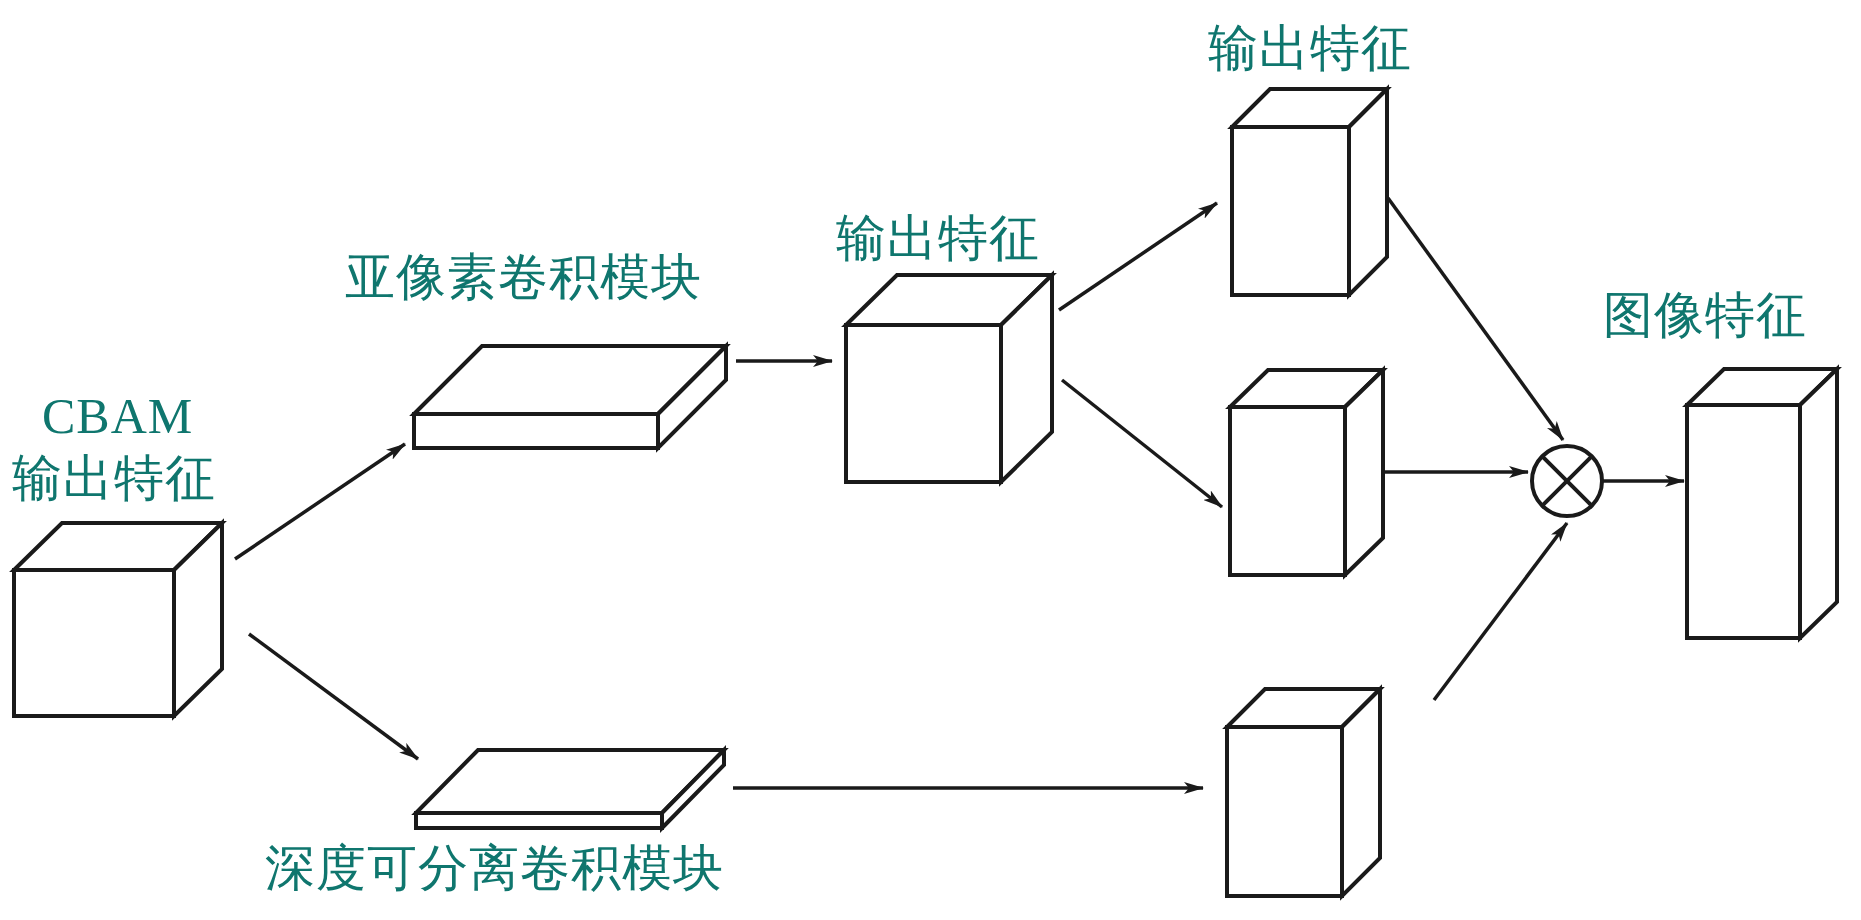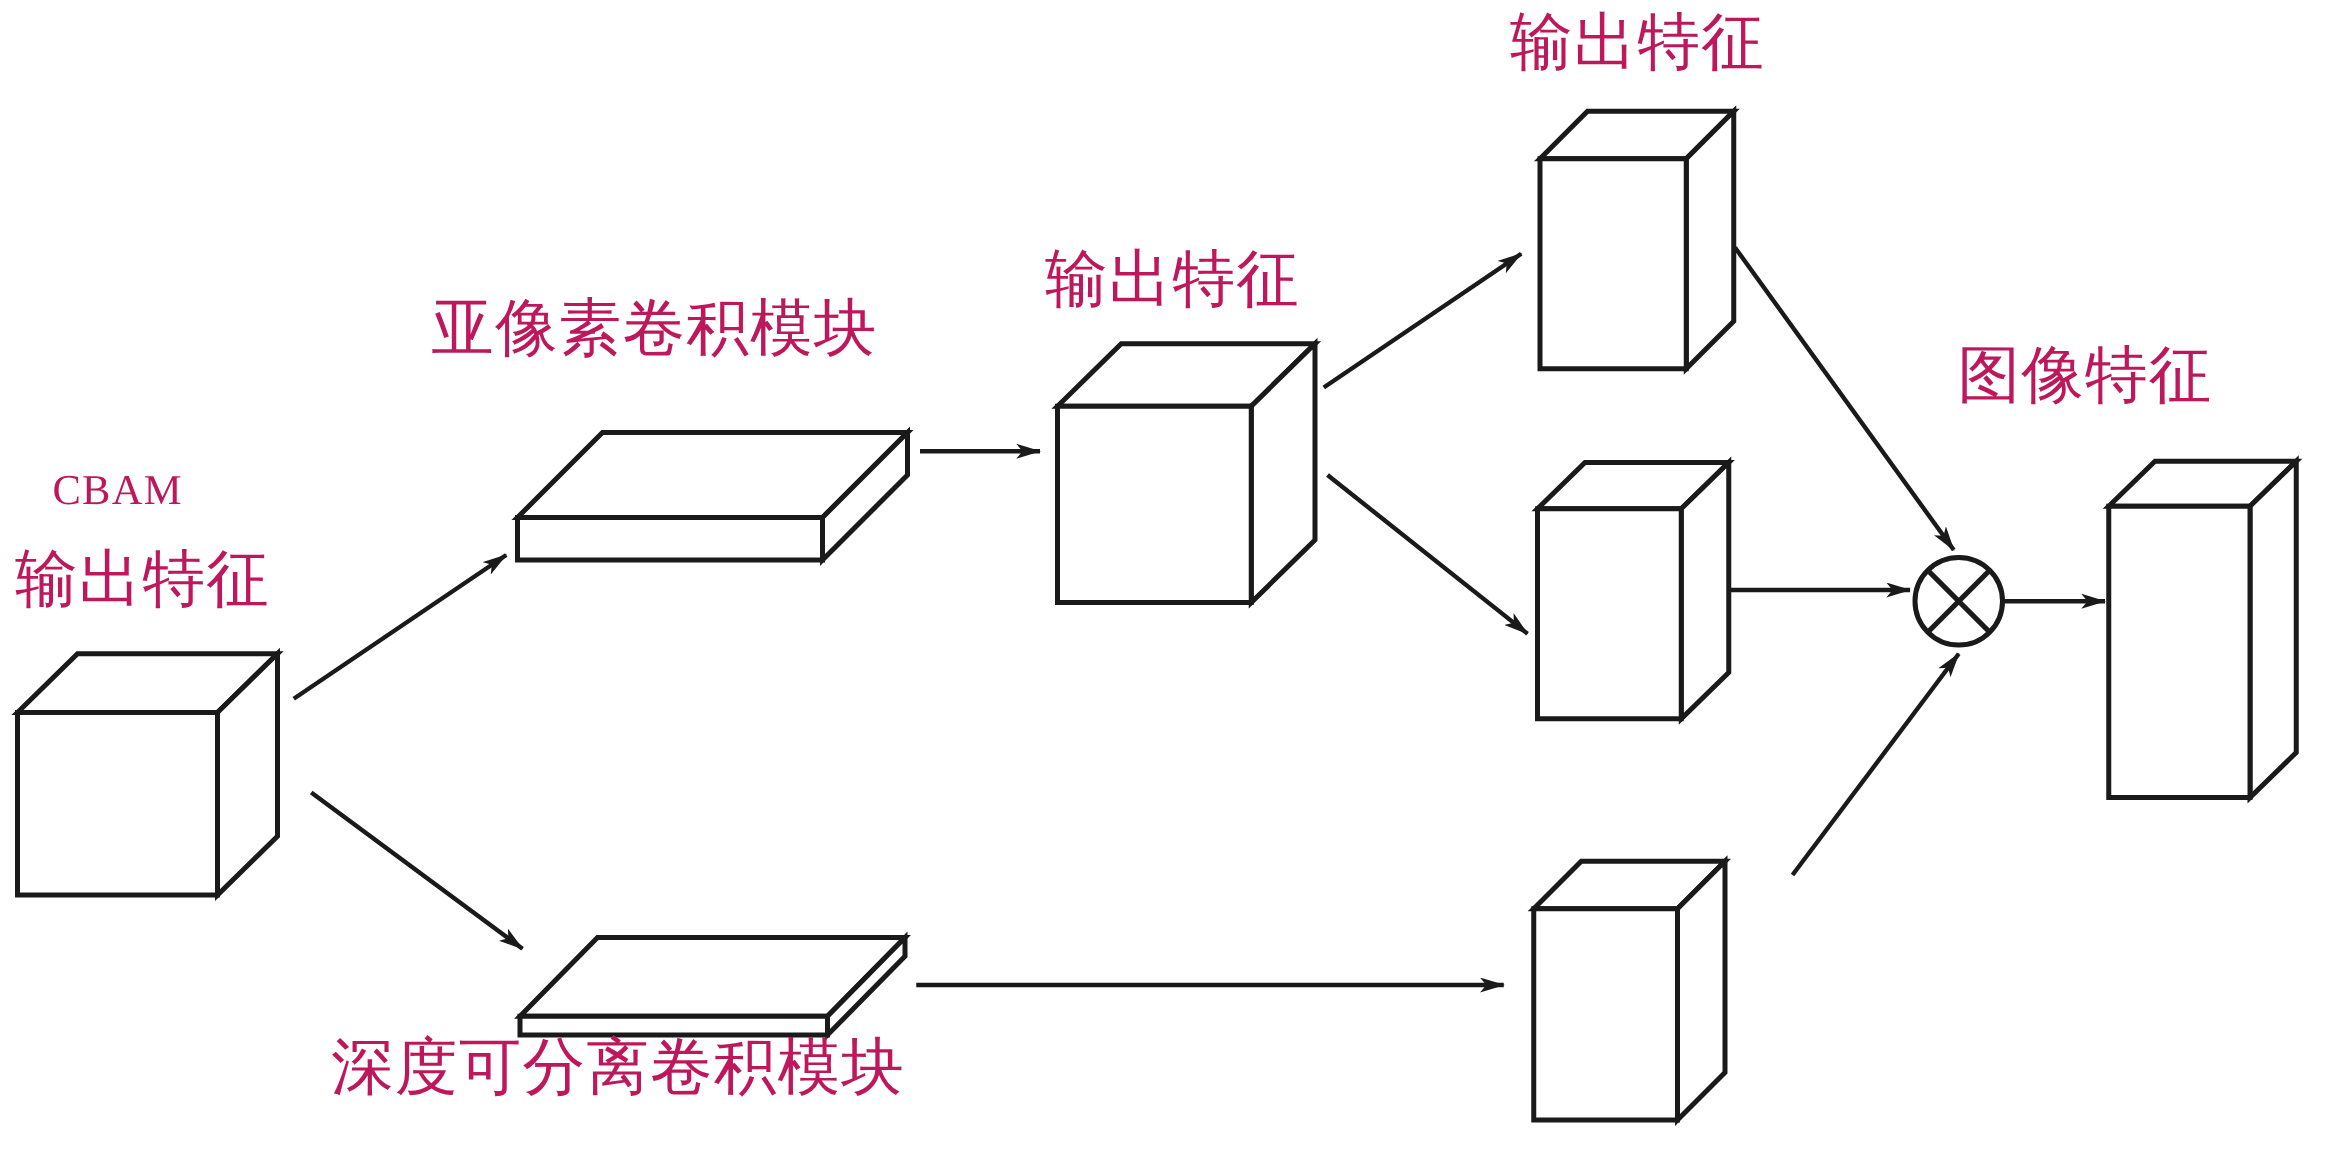--- a/index.html
+++ b/index.html
@@ -1,34 +1,35 @@
 <!DOCTYPE html>
 <html><head>
   <meta charset="utf-8">
   <style>
     html, body { margin: 0; padding: 0; background: #ffffff; }
     body { width: 1861px; height: 920px; overflow: hidden; position: relative; }
     #stage { position: absolute; left: 0; top: 0; width: 1861px; height: 920px; }
     .lbl {
       position: absolute;
       font-family: "DejaVu Serif", "Liberation Serif", serif;
-      color: #be185d;
+      color: #0f766e;
       white-space: nowrap;
       line-height: 1;
       font-size: 50px;
       letter-spacing: 1px;
+      margin-top: 15px;
     }
-    .lbl-latin { font-family: "Liberation Serif", "DejaVu Serif", serif; font-size: 34px; }
+    .lbl-latin { font-family: "Liberation Serif", "DejaVu Serif", serif; font-size: 50px; }
     #lbl-cbam-1 { left: 42px; top: 376px; }
     #lbl-cbam-2 { left: 12px; top: 438px; }
     #lbl-subpixel { left: 345px; top: 237px; }
     #lbl-depthwise { left: 265px; top: 828px; }
     #lbl-mid { left: 836px; top: 198px; }
     #lbl-top { left: 1208px; top: 8px; }
-    #lbl-image { left: 1566px; top: 275px; }
+    #lbl-image { left: 1603px; top: 275px; }
   </style>
 </head>
 <body>
 
 <svg id="stage" width="1861" height="920" viewBox="0 0 1861 920" xmlns="http://www.w3.org/2000/svg">
   <defs>
     <marker id="arrowhead" viewBox="0 0 20 12" refX="19" refY="6" markerWidth="20" markerHeight="12" markerUnits="userSpaceOnUse" orient="auto">
       <path d="M0,0 L20,6 L0,12 L5,6 Z" fill="#1a1a1a"></path>
     </marker>
   </defs>

